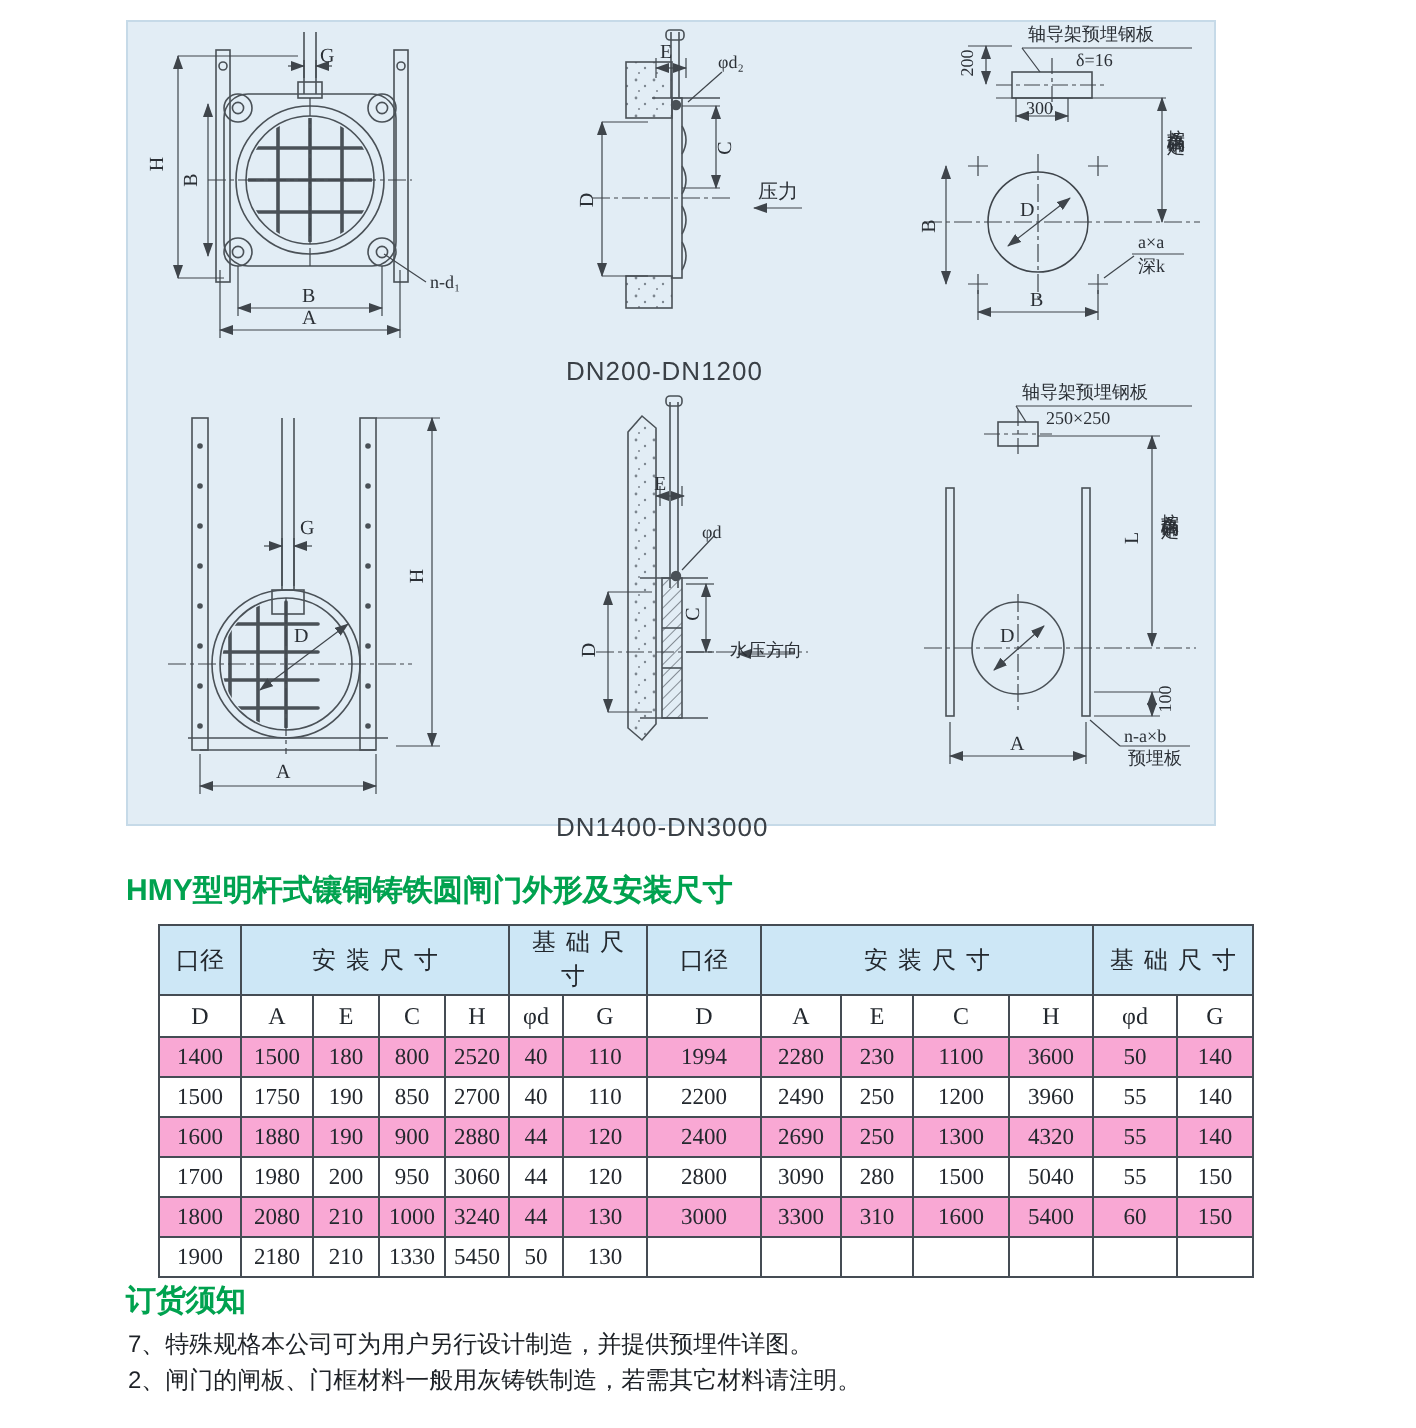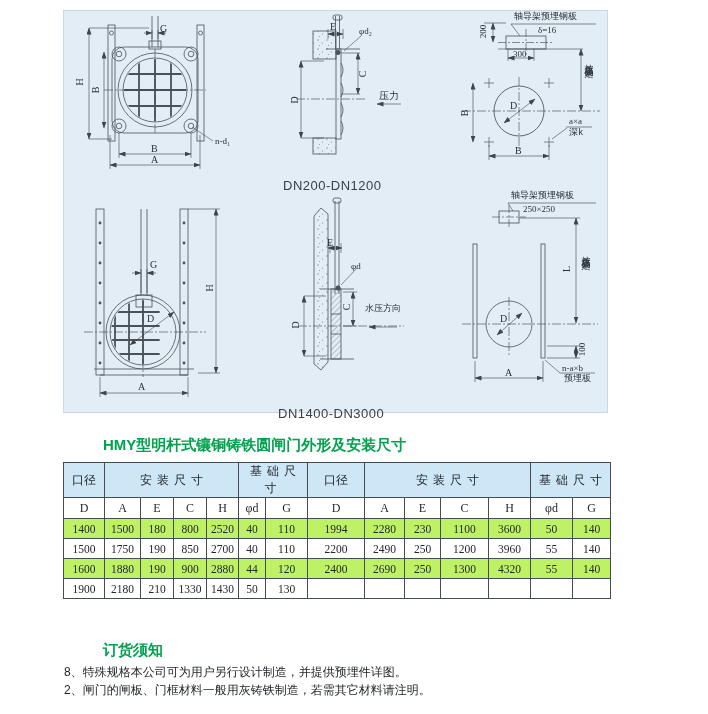--- a/index.html
+++ b/index.html
@@ -7,43 +7,43 @@
        font-family:"Liberation Sans",sans-serif;overflow:hidden;}
 
   
   .panel{position:absolute;left:63px;top:10px;width:545px;height:403px;
          background:#e2edf5;border:1px solid #c6daE8;box-sizing:border-box;}
   .panel svg{position:absolute;left:0;top:0;}
 
   
   .lbl{position:absolute;font-family:"Liberation Serif",serif;font-size:10px;
        color:#2b3036;line-height:1;white-space:nowrap;}
-  .lbl.cn{font-family:Liberation Mono, monospace;font-size:9px;color:#2b3036;}
+  .lbl.cn{font-family:Liberation Serif, serif;font-size:9px;color:#2b3036;}
   .lbl.sm{font-size:9px;}
   .lbl.rot{transform:rotate(-90deg);transform-origin:center;}
   .lbl.vert{writing-mode:vertical-rl;text-orientation:upright;letter-spacing:1px;}
   .caption{position:absolute;font-family:"Liberation Sans",sans-serif;
            font-size:13px;color:#3a4046;letter-spacing:.5px;white-space:nowrap;}
 
   
   .sec-title{position:absolute;left:63px;font-size:15px;font-weight:bold;
-             color:#00a24f;white-space:nowrap;margin-left:40px;}
+             color:#00a24f;white-space:nowrap;}
 
   
-  .spec-table{position:absolute;left:63px;top:462px;border-collapse:collapse;
+  .spec-table{position:absolute;left:79px;top:462px;border-collapse:collapse;
               table-layout:fixed;text-align:center;color:#23282e;}
   .spec-table th,.spec-table td{border:1px solid #454c54;padding:0;overflow:hidden;}
   .spec-table th.grp{height:24px;background:#cde7f6;font-weight:normal;
                      font-size:12px;font-family:"Liberation Sans",sans-serif;}
   .spec-table th.grp.sp{letter-spacing:5px;text-indent:5px;}
   .spec-table th.colh{height:20px;background:#ffffff;font-weight:normal;
                       font-size:12px;font-family:"Liberation Serif",serif;}
   .spec-table td{height:19px;font-size:11.5px;font-family:"Liberation Serif",serif;
                  background:#ffffff;}
-  .spec-table tr.alt td{background:#bef264;}
+  .spec-table tr.alt td{background:#f9a8d4;}
 
   
   .note-line{position:absolute;left:64px;font-size:12px;color:#1d2126;white-space:nowrap;}
 </style>
 </head>
 <body>
 
 <div class="panel">
   <svg width="545" height="403" viewBox="0 0 545 403">
     <defs>
@@ -306,21 +306,21 @@
   <span class="lbl cn" style="left:505px;top:118px">深k</span>
 
   <span class="lbl" style="left:86px;top:249px">G</span>
   <span class="lbl rot" style="left:142px;top:272px">H</span>
   <span class="lbl" style="left:83px;top:303px">D</span>
   <span class="lbl" style="left:74px;top:371px">A</span>
 
   <span class="lbl" style="left:263px;top:227px">E</span>
   <span class="lbl sm" style="left:287px;top:251px">φd</span>
   <span class="lbl rot" style="left:280px;top:291px">C</span>
-  <span class="lbl cn" style="left:301px;top:294px">水压方向</span>
+  <span class="lbl cn" style="left:301px;top:310px">水压方向</span>
   <span class="lbl rot" style="left:228px;top:309px">D</span>
 
   <span class="lbl cn" style="left:447px;top:181px">轴导架预埋钢板</span>
   <span class="lbl sm" style="left:459px;top:194px">250×250</span>
   <span class="lbl rot" style="left:500px;top:253px">L</span>
   <span class="lbl cn vert" style="left:516px;top:238px">按总高确定</span>
   <span class="lbl" style="left:436px;top:303px">D</span>
   <span class="lbl sm rot" style="left:512px;top:334px">100</span>
   <span class="lbl sm" style="left:498px;top:353px">n-a×b</span>
   <span class="lbl cn" style="left:500px;top:364px">预埋板</span>
@@ -418,33 +418,65 @@
         <td>120</td>
         <td>2400</td>
         <td>2690</td>
         <td>250</td>
         <td>1300</td>
         <td>4320</td>
         <td>55</td>
         <td>140</td>
       </tr>
       <tr>
+        <td>1700</td>
+        <td>1980</td>
+        <td>200</td>
+        <td>950</td>
+        <td>3060</td>
+        <td>44</td>
+        <td>120</td>
+        <td>2800</td>
+        <td>3090</td>
+        <td>280</td>
+        <td>1500</td>
+        <td>5040</td>
+        <td>55</td>
+        <td>150</td>
+      </tr>
+      <tr class="alt">
+        <td>1800</td>
+        <td>2080</td>
+        <td>210</td>
+        <td>1000</td>
+        <td>3240</td>
+        <td>44</td>
+        <td>130</td>
+        <td>3000</td>
+        <td>3300</td>
+        <td>310</td>
+        <td>1600</td>
+        <td>5400</td>
+        <td>60</td>
+        <td>150</td>
+      </tr>
+      <tr>
         <td>1900</td>
         <td>2180</td>
         <td>210</td>
         <td>1330</td>
-        <td>1430</td>
+        <td>5450</td>
         <td>50</td>
         <td>130</td>
         <td></td>
         <td></td>
         <td></td>
         <td></td>
         <td></td>
         <td></td>
         <td></td>
       </tr>
     </tbody>
 </table>
 
 <div class="sec-title" style="top:641px">订货须知</div>
-<div class="note-line" style="top:664px">8、特殊规格本公司可为用户另行设计制造，并提供预埋件详图。</div>
+<div class="note-line" style="top:664px">7、特殊规格本公司可为用户另行设计制造，并提供预埋件详图。</div>
 <div class="note-line" style="top:682px">2、闸门的闸板、门框材料一般用灰铸铁制造，若需其它材料请注明。</div>
 
 </body></html>

